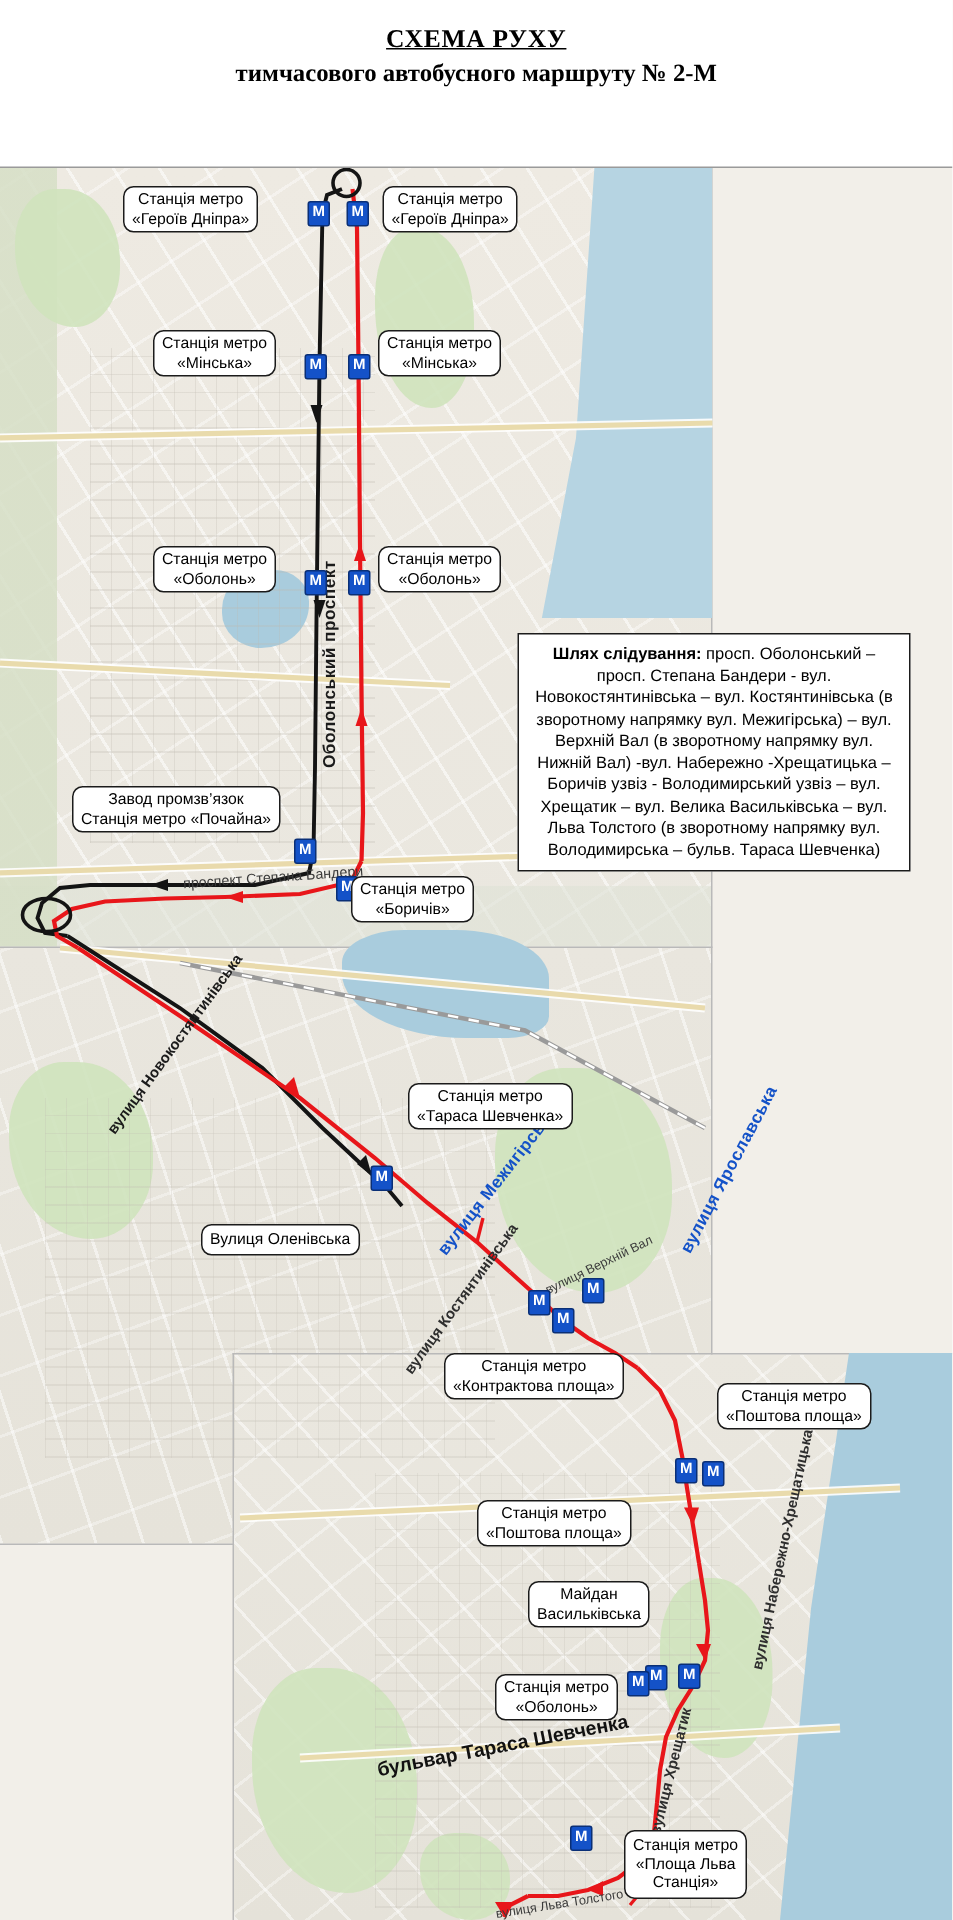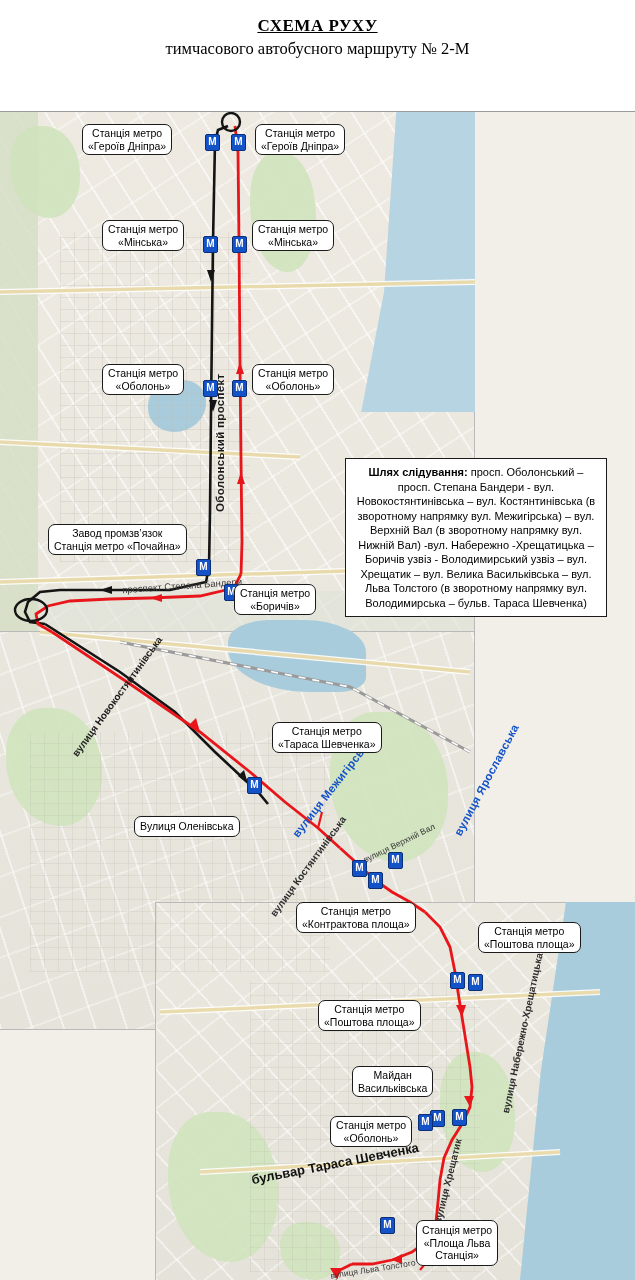--- a/index.html
+++ b/index.html
@@ -30,21 +30,21 @@
   .header .line1 {
     font-size: 17px;
     font-weight: bold;
     letter-spacing: .5px;
     color: #000;
     line-height: 23px;
     text-decoration: underline;
   }
   .header .line2 {
     font-size: 16.5px;
-    font-weight: normal;
+    font-weight: bold;
     color: #000;
     line-height: 23px;
   }
   .header .line3 {
     font-size: 15.5px;
     font-weight: bold;
     color: #000;
     line-height: 23px;
     padding: 0 10px;
   }
@@ -163,21 +163,20 @@
     width: 262px;
     background: #ffffff;
     border: 1px solid #1b1b1b;
     font-family: "Liberation Sans", sans-serif;
     font-size: 11px;
     line-height: 14.5px;
     color: #000;
     text-align: center;
     padding: 6px 8px;
     box-sizing: border-box;
-    margin-top: 36px;
   }
   .routebox b { font-weight: bold; }
 
   
   .vert {
     position: absolute;
     font-family: "Liberation Sans", sans-serif;
     font-size: 10px;
     color: #2e2e2e;
     white-space: nowrap;
@@ -376,21 +375,21 @@
   <div class="label two-line" style="left:478px; top:810px;">
     <div>Станція метро</div>
     <div>«Поштова площа»</div>
   </div>
 
   <div class="label two-line" style="left:318px; top:888px;">
     <div>Станція метро</div>
     <div>«Поштова площа»</div>
   </div>
 
-  <div class="label two-line" style="left:352px; top:942px;margin-top:12px;">
+  <div class="label two-line" style="left:352px; top:942px;">
     <div>Майдан</div>
     <div>Васильківська</div>
   </div>
 
   <div class="label two-line" style="left:330px; top:1004px;">
     <div>Станція метро</div>
     <div>«Оболонь»</div>
   </div>
 
   <div class="label" style="left:416px; top:1108px;">

